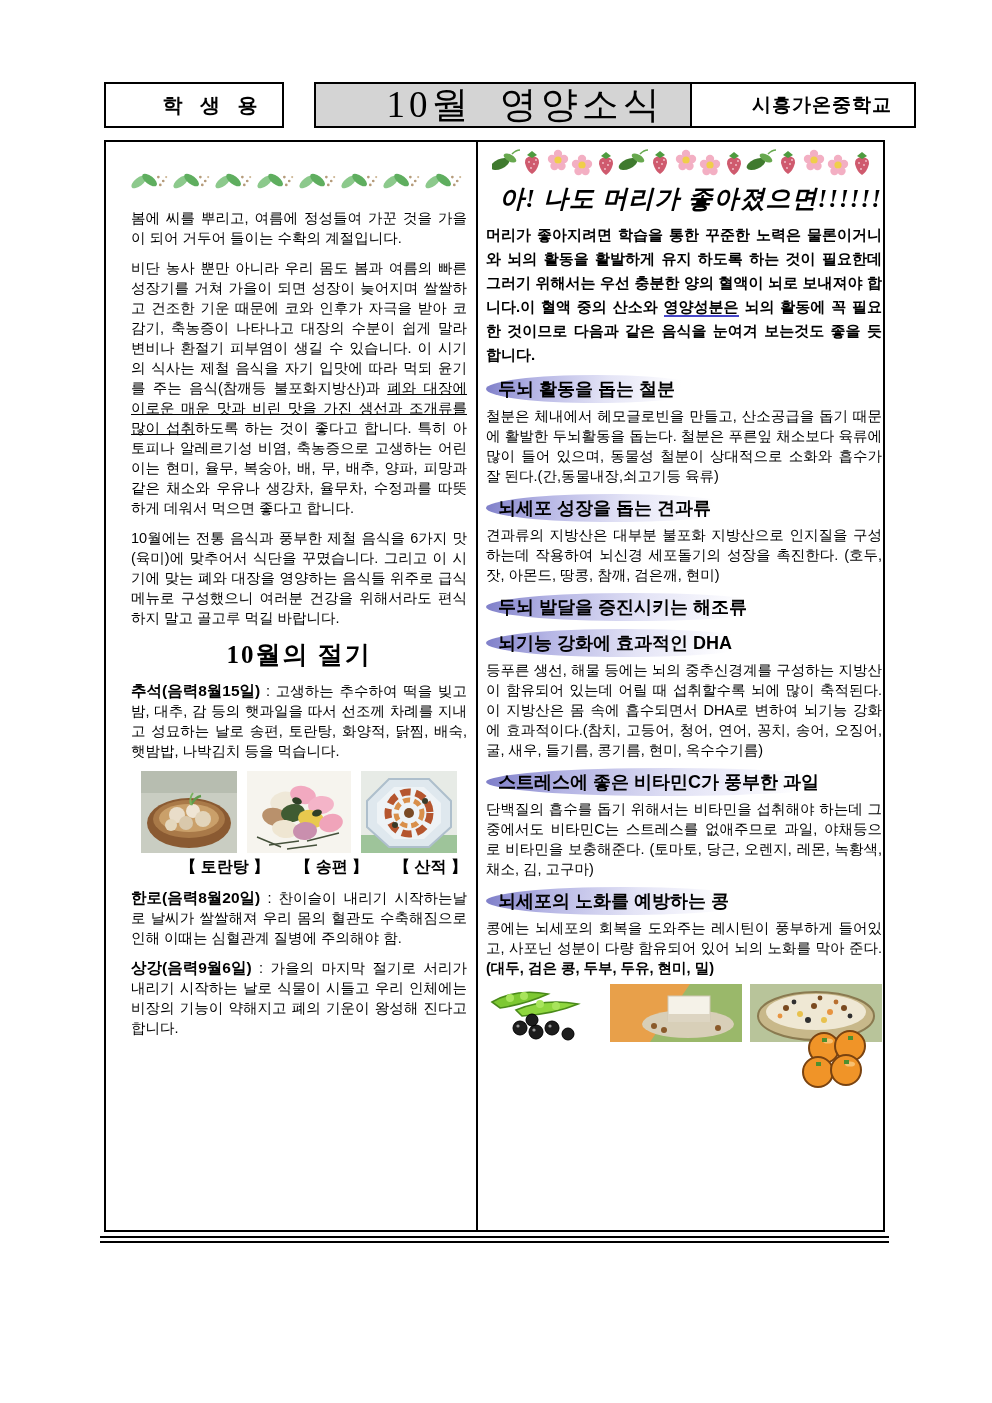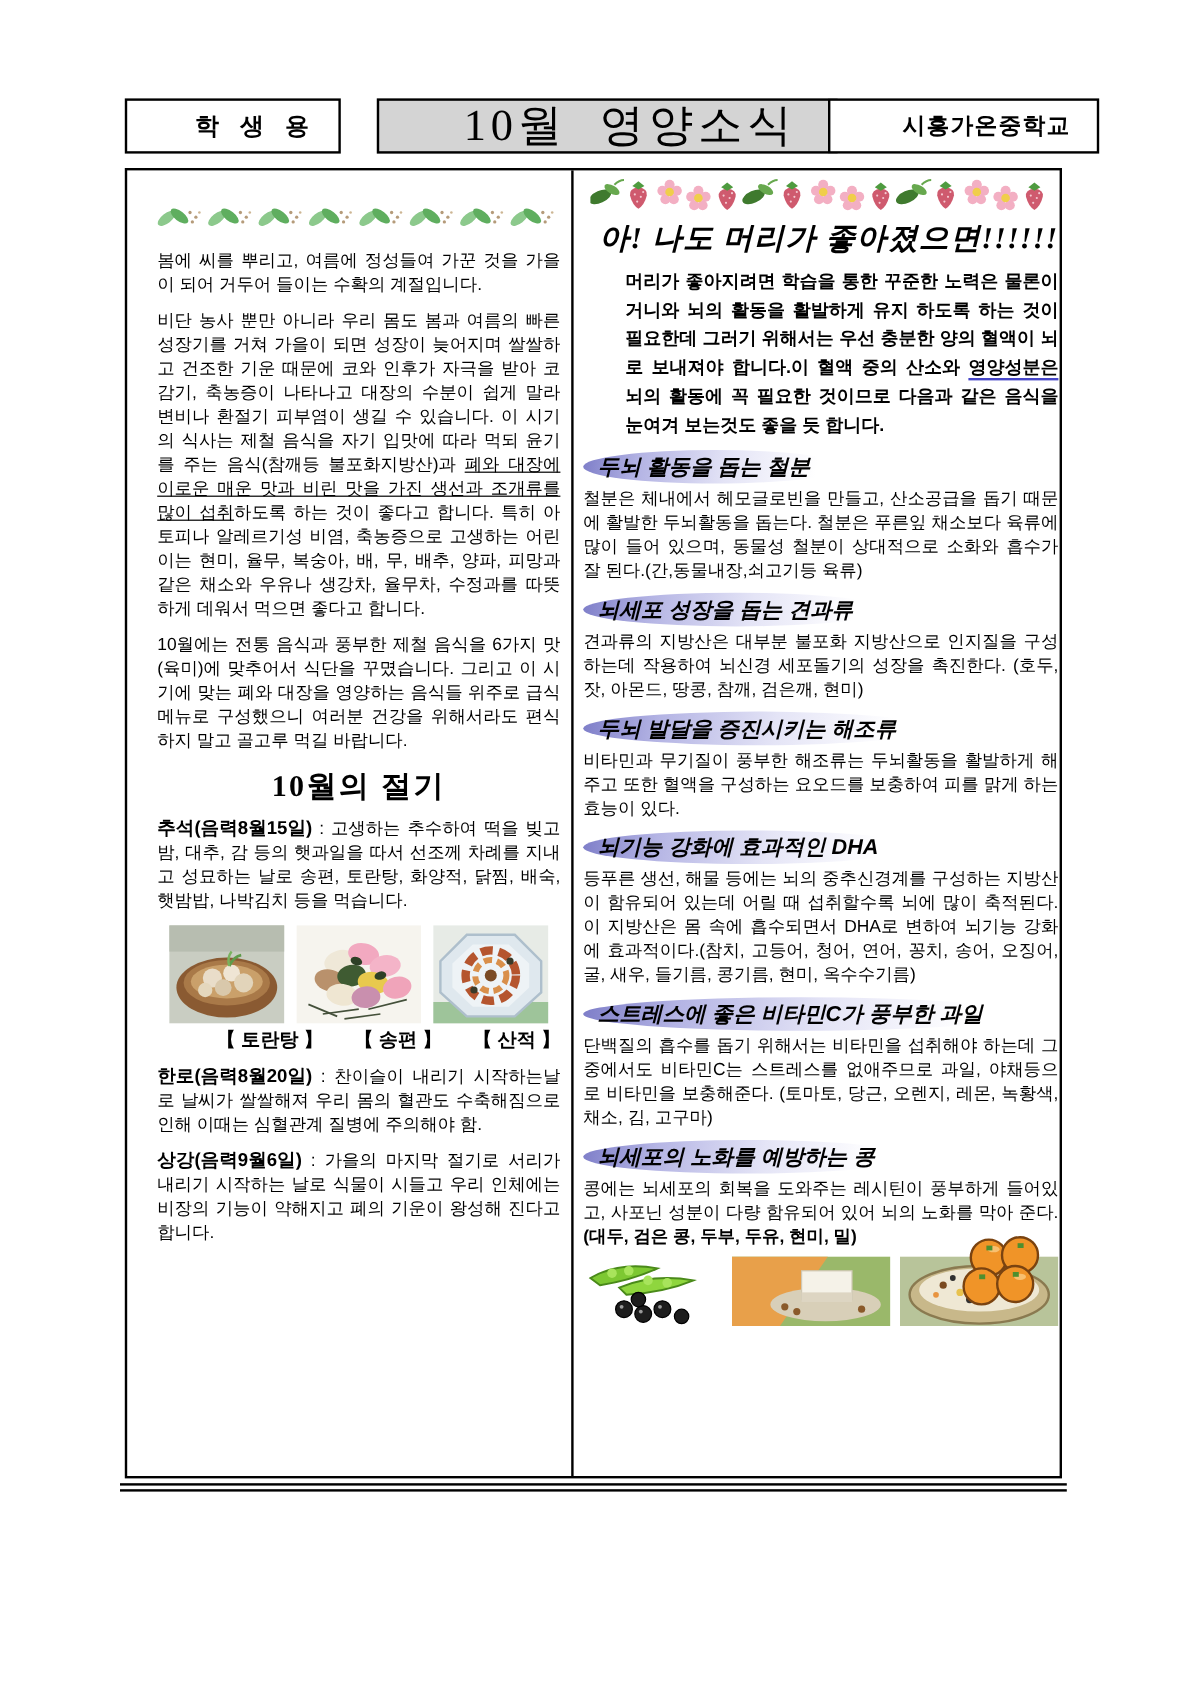--- a/index.html
+++ b/index.html
@@ -38,28 +38,28 @@
   .season-title{font-size:25px;font-weight:bold;text-align:center;margin:8px 0 10px 0;
     font-family:"Liberation Serif","DejaVu Serif",serif;letter-spacing:2px;}
 
   .photo-row{display:flex;justify-content:center;gap:10px;margin:4px 0 4px 0;}
   .caption-row{display:flex;justify-content:flex-end;gap:26px;margin:0 0 10px 0;
     font-weight:bold;font-size:16px;}
 
   
   .right-title{font-style:italic;font-weight:bold;font-size:25px;text-align:right;
     font-family:"Liberation Serif","DejaVu Serif",serif;margin:6px 0 8px 0;letter-spacing:1px;}
-  .right-intro{font-size:15px;font-weight:bold;line-height:24px;text-align:justify;margin-bottom:8px;margin-left:35px;}
+  .right-intro{font-size:15px;font-weight:bold;line-height:24px;text-align:justify;margin-bottom:8px;}
   .blue-underline{border-bottom:2px solid #4646c8;}
 
   .section{margin-bottom:6px;}
   .section-heading{margin:8px 0 3px 0;}
   .lozenge{display:inline-block;font-size:18px;font-weight:bold;
     padding:2px 30px 2px 12px;border-radius:50%;
-    background:linear-gradient(100deg,#7d7dc8 0%,#b4b4e4 22%,#e4e4f6 55%,#ffffff 88%);font-style:italic;}
+    background:linear-gradient(100deg,#7d7dc8 0%,#b4b4e4 22%,#e4e4f6 55%,#ffffff 88%);}
   .section-body{font-size:14.5px;line-height:20px;text-align:justify;margin:0;}
   .bold-tail{font-weight:bold;margin-top:44px;}
 
   .oranges-clip{position:absolute;right:16px;top:884px;}
 
   .bottom-photo-row{display:flex;align-items:flex-end;gap:8px;margin-top:6px;}
 
   
   .bottom-rule{position:absolute;left:100px;top:1236px;width:789px;height:3px;
     border-top:2px solid #000;border-bottom:2px solid #000;}
@@ -230,21 +230,20 @@
         <p class="section-body">철분은 체내에서 헤모글로빈을 만들고, 산소공급을 돕기 때문에 활발한 두뇌활동을 돕는다. 철분은 푸른잎 채소보다 육류에 많이 들어 있으며, 동물성 철분이 상대적으로 소화와 흡수가 잘 된다.(간,동물내장,쇠고기등 육류)</p>
       </div>
 
       <div class="section">
         <div class="section-heading"><span class="lozenge">뇌세포 성장을 돕는 견과류</span></div>
         <p class="section-body">견과류의 지방산은 대부분 불포화 지방산으로 인지질을 구성하는데 작용하여 뇌신경 세포돌기의 성장을 촉진한다. (호두, 잣, 아몬드, 땅콩, 참깨, 검은깨, 현미)</p>
       </div>
 
       <div class="section">
         <div class="section-heading"><span class="lozenge">두뇌 발달을 증진시키는 해조류</span></div>
-        <p class="section-body">비타민과 무기질이 풍부한 해조류는 두뇌활동을 활발하게 해주고 또한 혈액을 구성하는 요오드를 보충하여 피를 맑게 하는 효능이 있다.</p>
       </div>
 
       <div class="section">
         <div class="section-heading"><span class="lozenge">뇌기능 강화에 효과적인 DHA</span></div>
         <p class="section-body">등푸른 생선, 해물 등에는 뇌의 중추신경계를 구성하는 지방산이 함유되어 있는데 어릴 때 섭취할수록 뇌에 많이 축적된다. 이 지방산은 몸 속에 흡수되면서 DHA로 변하여 뇌기능 강화에 효과적이다.(참치, 고등어, 청어, 연어, 꽁치, 송어, 오징어, 굴, 새우, 들기름, 콩기름, 현미, 옥수수기름)</p>
       </div>
 
       <div class="section">
         <div class="section-heading"><span class="lozenge">스트레스에 좋은 비타민C가 풍부한 과일</span></div>
         <p class="section-body"> 단백질의 흡수를 돕기 위해서는 비타민을 섭취해야 하는데 그 중에서도 비타민C는 스트레스를 없애주므로 과일, 야채등으로 비타민을 보충해준다. (토마토, 당근, 오렌지, 레몬, 녹황색, 채소, 김, 고구마)</p>

